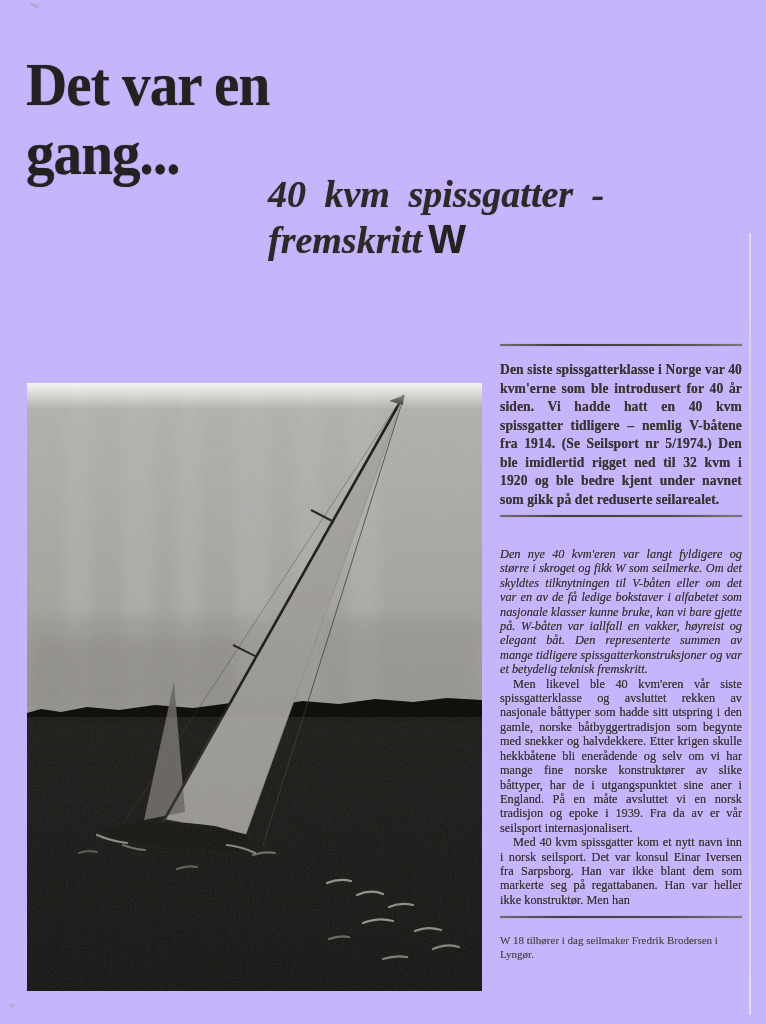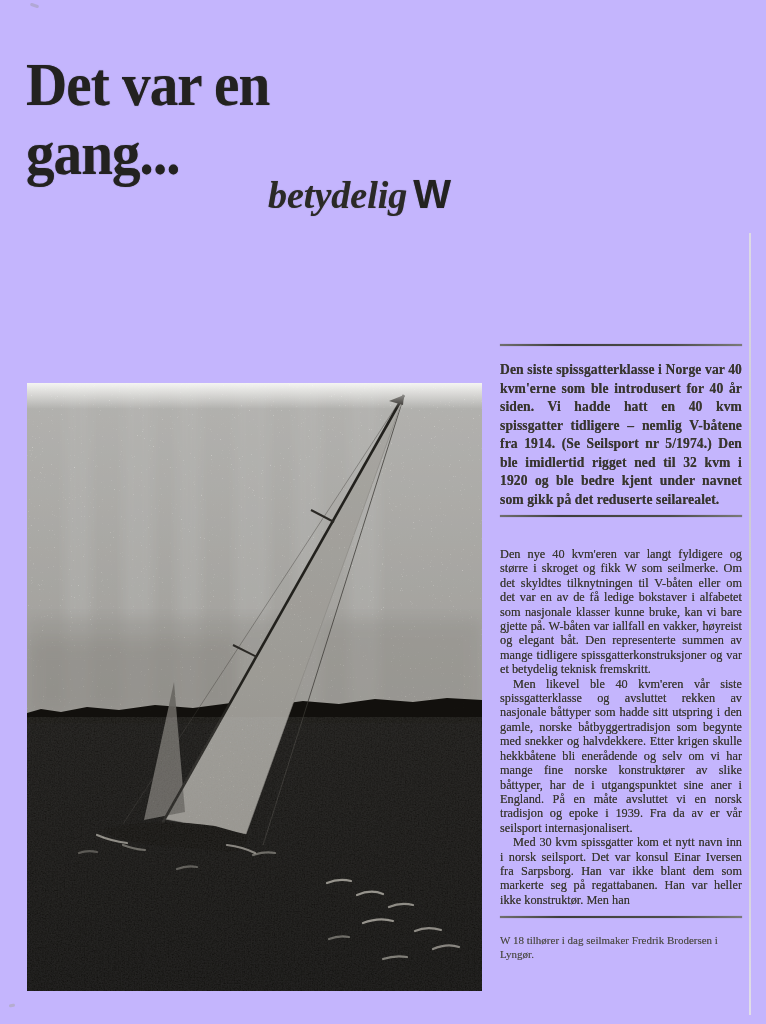--- a/index.html
+++ b/index.html
@@ -55,21 +55,21 @@
   p{ margin:0; text-align:justify; }
   p.lead{
     font-size:13.6px; line-height:18.5px; font-weight:700;
     color:#38362f; letter-spacing:.1px;
     text-shadow:0 0 .6px rgba(56,54,47,.75);
   }
   p.body{
     font-size:12.3px; line-height:14.4px; font-weight:400;
     color:#3a3831; text-shadow:0 0 .5px rgba(58,56,49,.8);
   }
-  p.body.first{ margin-top:30px; }
+  p.body.first{ margin-top:30px;font-style:italic; }
   p.body.indent{ text-indent:13px; }
   .caption{
     margin-top:15px; font-size:11px; line-height:14px;
     color:#4d4b46; text-shadow:0 0 .6px rgba(77,75,70,.6);
     text-align:left;
   }
 
   
   .scan-vline{
     position:absolute; left:749px; top:233px; width:2px; height:782px;
@@ -85,21 +85,22 @@
 <body>
 
 <div class="page">
 
   <div class="headline">
     <div>Det var en</div>
     <div>gang...</div>
   </div>
 
   <div class="subtitle">
-    <div class="l2"><span>betydelig</span><span class="sail-mark">W</span></div>
+    <div class="l1">40 kvm  spissgatter -</div>
+    <div class="l2"><span>fremskritt</span><span class="sail-mark">W</span></div>
   </div>
 
   <div class="photo">
     <svg viewBox="0 0 455 608" xmlns="http://www.w3.org/2000/svg">
       <defs>
         <linearGradient id="skyGrad" x1="0" y1="0" x2="0" y2="1">
           <stop offset="0" stop-color="#f3f2ee"></stop>
           <stop offset="1" stop-color="#d7d5cf"></stop>
         </linearGradient>
         <linearGradient id="seaGrad" x1="0" y1="0" x2="0" y2="1">
@@ -182,21 +183,21 @@
       <rect x="0" y="0" width="455" height="26" fill="url(#fadeTop)"></rect>
     </svg>
   </div>
 
   <div class="column">
     <div class="rule r1"></div>
     <p class="lead">Den siste spissgatterklasse i Norge var 40 kvm'erne som ble introdusert for 40 år siden. Vi hadde hatt en 40 kvm spissgatter tidligere – nemlig V-båtene fra 1914. (Se Seilsport nr 5/1974.) Den ble imidlertid rigget ned til 32 kvm i 1920 og ble bedre kjent under navnet som gikk på det reduserte seilarealet.</p>
     <div class="rule r2"></div>
     <p class="body first">Den nye 40 kvm'eren var langt fyldigere og større i skroget og fikk W som seilmerke. Om det skyldtes tilknytningen til V-båten eller om det var en av de få ledige bokstaver i alfabetet som nasjonale klasser kunne bruke, kan vi bare gjette på. W-båten var iallfall en vakker, høyreist og elegant båt. Den representerte summen av mange tidligere spissgatterkonstruksjoner og var et betydelig teknisk fremskritt.</p>
     <p class="body indent">Men likevel ble 40 kvm'eren vår siste spissgatterklasse og avsluttet rekken av nasjonale båttyper som hadde sitt utspring i den gamle, norske båtbyggertradisjon som begynte med snekker og halvdekkere. Etter krigen skulle hekkbåtene bli enerådende og selv om vi har mange fine norske konstruktører av slike båttyper, har de i utgangspunktet sine aner i England. På en måte avsluttet vi en norsk tradisjon og epoke i 1939. Fra da av er vår seilsport internasjonalisert.</p>
-    <p class="body indent">Med 30 kvm spissgatter kom et nytt navn inn i norsk seilsport. Det var konsul Einar Iversen fra Sarpsborg. Han var ikke blant dem som markerte seg på regattabanen. Han var heller ikke konstruktør. Men han</p>
+    <p class="body indent">Med 40 kvm spissgatter kom et nytt navn inn i norsk seilsport. Det var konsul Einar Iversen fra Sarpsborg. Han var ikke blant dem som markerte seg på regattabanen. Han var heller ikke konstruktør. Men han</p>
     <div class="rule r3"></div>
     <p class="caption">W 18 tilhører i dag seilmaker Fredrik Brodersen i Lyngør.</p>
   </div>
 
   <div class="scan-vline"></div>
   <div class="speck-a"></div>
   <div class="speck-b"></div>
 
 </div>
 

